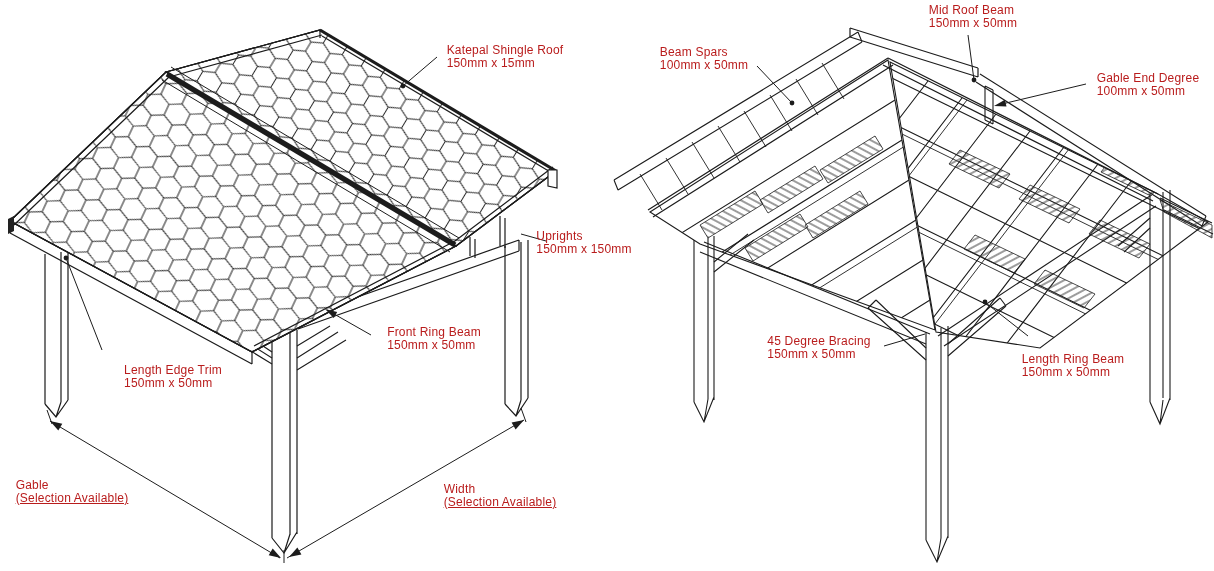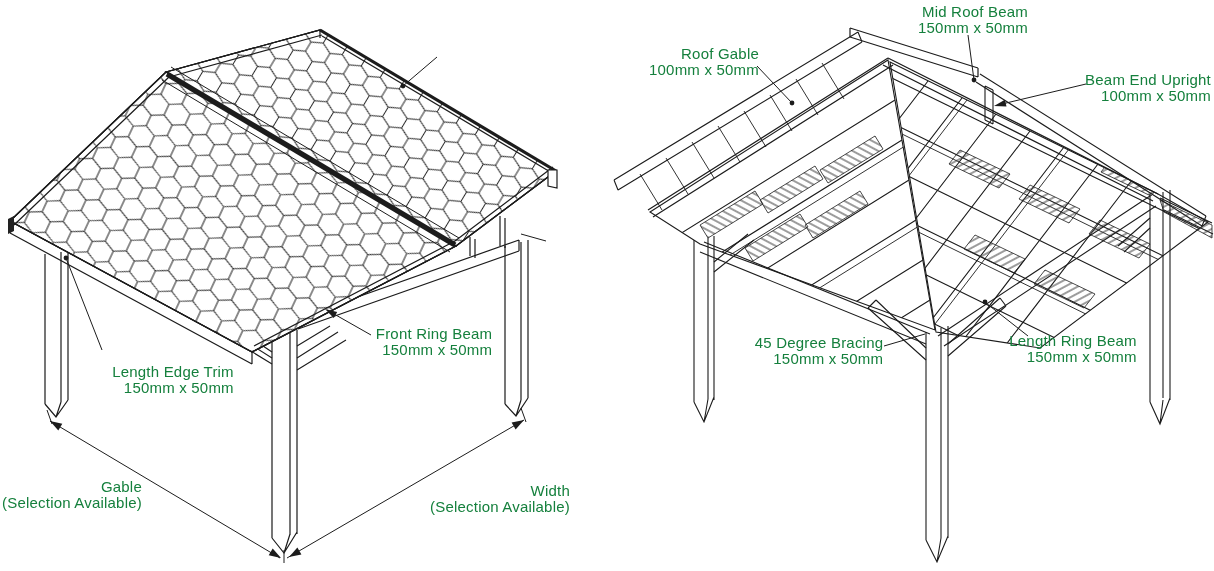--- a/index.html
+++ b/index.html
@@ -1,21 +1,21 @@
 <!DOCTYPE html>
 <html><head>
 <meta charset="utf-8">
 <style>
   html,body{margin:0;padding:0;background:#ffffff;}
   .canvas{position:relative;width:1214px;height:571px;background:#fff;overflow:hidden;
           font-family:"Liberation Sans", sans-serif;}
   svg.art{position:absolute;left:0;top:0;width:1214px;height:571px;}
-  .lbl{position:absolute;transform:translateX(-50%);text-align:right;
-       font-size:15px;line-height:1.07;color:#15803d;letter-spacing:.2px;white-space:nowrap;}
-  .lbl .u{}
+  .lbl{position:absolute;transform:translateX(-50%);text-align:left;
+       font-size:12px;line-height:1.07;color:#b91c1c;letter-spacing:.2px;white-space:nowrap;}
+  .lbl .u{text-decoration:underline;}
 </style>
 </head>
 <body>
 
 <div class="canvas">
 
 <svg class="art" viewBox="0 0 1214 571">
   <defs>
     <pattern id="hexU" width="17.32" height="30" patternUnits="userSpaceOnUse" patternTransform="rotate(31) scale(1.28,1.08)">
       <path d="M8.66,0 L17.32,5 L17.32,15 L8.66,20 L0,15 L0,5 Z M8.66,20 L8.66,30" fill="none" stroke="#2a2a2a" stroke-width="0.8"></path>
@@ -181,51 +181,59 @@
       <circle cx="974" cy="80" r="2.4" fill="#1c1c1c" stroke="none"></circle>
       <path d="M1086,84 L1002,104"></path>
       <polygon points="994,106 1006.5,106.6 1004.9,99.8" fill="#1c1c1c" stroke="none"></polygon>
       <path d="M884,346 L925,334"></path>
       <path d="M1028,336 L986,303"></path>
       <circle cx="985" cy="302" r="2.4" fill="#1c1c1c" stroke="none"></circle>
     </g>
   </g>
 </svg>
 
+<div class="lbl" style="left:505px;top:44px">
+  <div>Katepal Shingle Roof</div>
+  <div>150mm x 15mm</div>
+</div>
+<div class="lbl" style="left:584px;top:230px">
+  <div>Uprights</div>
+  <div>150mm x 150mm</div>
+</div>
 <div class="lbl" style="left:434px;top:326px">
   <div>Front Ring Beam</div>
   <div>150mm x 50mm</div>
 </div>
 <div class="lbl" style="left:173px;top:364px">
   <div>Length Edge Trim</div>
   <div>150mm x 50mm</div>
 </div>
 <div class="lbl" style="left:72px;top:479px">
   <div>Gable</div>
   <div class="u">(Selection Available)</div>
 </div>
 <div class="lbl" style="left:500px;top:483px">
   <div>Width</div>
   <div class="u">(Selection Available)</div>
 </div>
 
 <div class="lbl" style="left:704px;top:46px">
-  <div>Roof Gable</div>
+  <div>Beam Spars</div>
   <div>100mm x 50mm</div>
 </div>
 <div class="lbl" style="left:973px;top:4px">
   <div>Mid Roof Beam</div>
   <div>150mm x 50mm</div>
 </div>
 <div class="lbl" style="left:1148px;top:72px">
-  <div>Beam End Upright</div>
+  <div>Gable End Degree</div>
   <div>100mm x 50mm</div>
 </div>
 <div class="lbl" style="left:819px;top:335px">
   <div>45 Degree Bracing</div>
   <div>150mm x 50mm</div>
 </div>
-<div class="lbl" style="left:1073px;top:333px">
+<div class="lbl" style="left:1073px;top:353px">
   <div>Length Ring Beam</div>
   <div>150mm x 50mm</div>
 </div>
 
 </div>
 
 </body></html>

